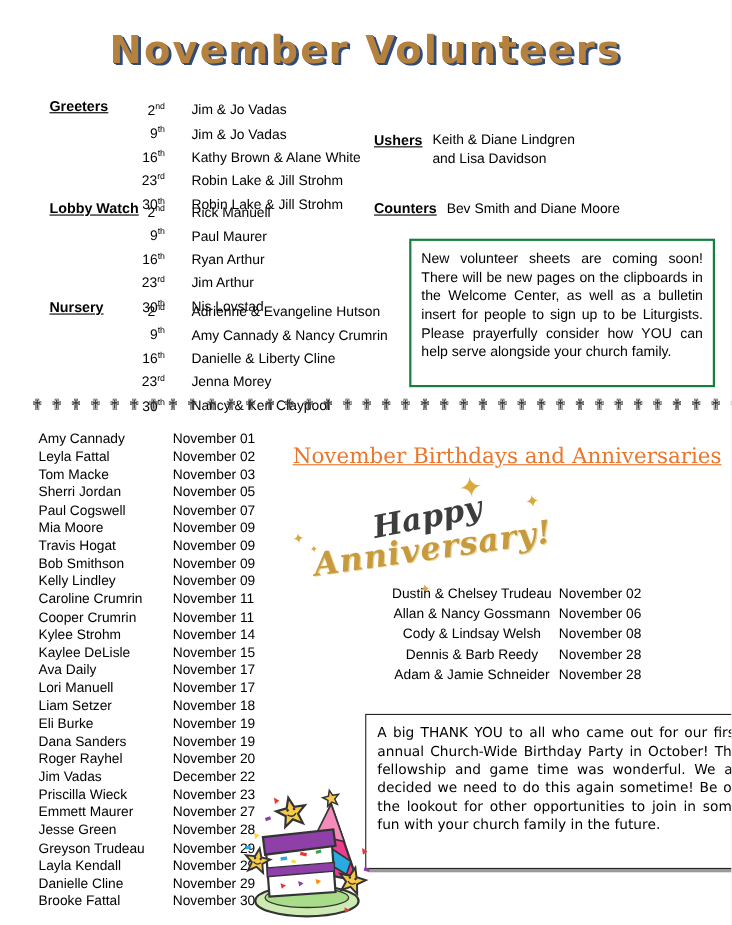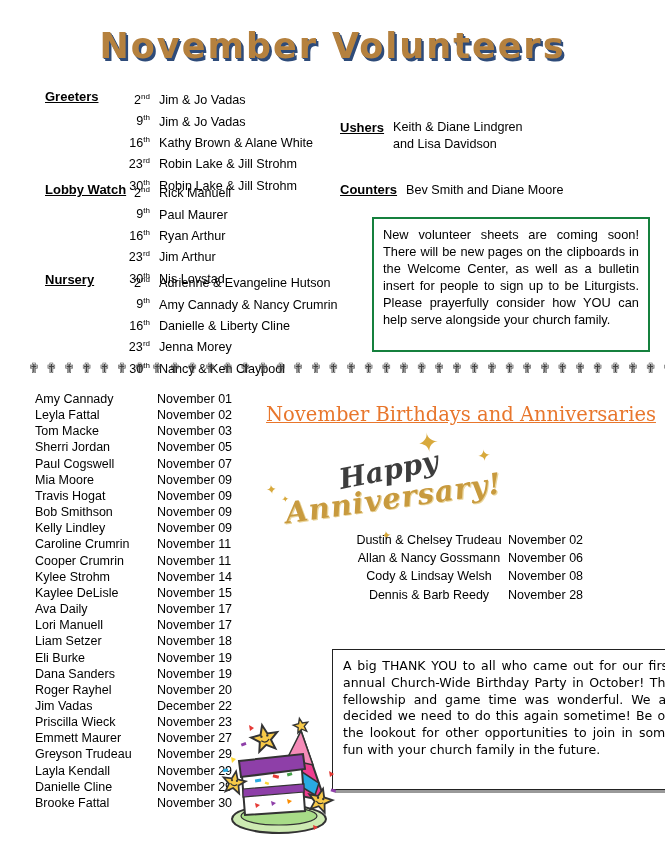--- a/index.html
+++ b/index.html
@@ -20,21 +20,21 @@
   
   .sec { position:absolute; left:45px; font-size:12.6px; line-height:17.2px; }
   .sec-label {
     position:absolute; left:0; top:0; font-weight:bold; font-size:13px;
     text-decoration:underline; white-space:nowrap;
   }
   .sched { margin-left:71px; }
   .sched-row { white-space:nowrap; }
   .day { display:inline-block; width:34px; text-align:right; }
   .day sup { font-size:8px; vertical-align:super; }
-  .names { margin-left:9px; }
+  .names { margin-left:24px; }
 
   
   .single { position:absolute; left:340px; font-size:12.6px; line-height:17.2px; white-space:nowrap; }
   .single .sec-label { position:static; }
   .single .value { margin-left:9px; }
   .ushers-lines { display:inline-block; vertical-align:top; margin-left:9px; }
 
   
   .notice {
     position:absolute; left:372px; top:217px; width:278px; height:135px;
@@ -275,20 +275,23 @@
       </div>
 
       <div class="b-row">
         <span class="b-name">Priscilla Wieck</span><span class="b-date">November 23</span>
       </div>
 
       <div class="b-row">
         <span class="b-name">Emmett Maurer</span><span class="b-date">November 27</span>
       </div>
 
+      <div class="b-row">
+        <span class="b-name">Jesse Green</span><span class="b-date">November 28</span>
+      </div>
 
       <div class="b-row">
         <span class="b-name">Greyson Trudeau</span><span class="b-date">November 29</span>
       </div>
 
       <div class="b-row">
         <span class="b-name">Layla Kendall</span><span class="b-date">November 29</span>
       </div>
 
       <div class="b-row">
@@ -323,20 +326,23 @@
       </div>
 
       <div class="b-row">
         <span class="b-name">Cody &amp; Lindsay Welsh</span><span class="b-date">November 08</span>
       </div>
 
       <div class="b-row">
         <span class="b-name">Dennis &amp; Barb Reedy</span><span class="b-date">November 28</span>
       </div>
 
+      <div class="b-row">
+        <span class="b-name">Adam &amp; Jamie Schneider</span><span class="b-date">November 28</span>
+      </div>
     </div>
 
   <div class="thankyou">A big THANK YOU to all who came out for our first annual Church-Wide Birthday Party in October! The fellowship and game time was wonderful. We all decided we need to do this again sometime! Be on the lookout for other opportunities to join in some fun with your church family in the future.</div>
 
   <svg class="cake" width="120" height="130" viewBox="0 0 120 130" aria-hidden="true">
 
     <g>
       <polygon points="80,22 104,92 56,82" fill="#ee3d8f" stroke="#333" stroke-width="2"></polygon>
       <polygon points="66,53 98,74 94,86 61,66" fill="#29abe2" stroke="#333" stroke-width="1.5"></polygon>
       <polygon points="80,22 92,56 66,50" fill="#f58bb8" stroke="#333" stroke-width="1.5"></polygon>

